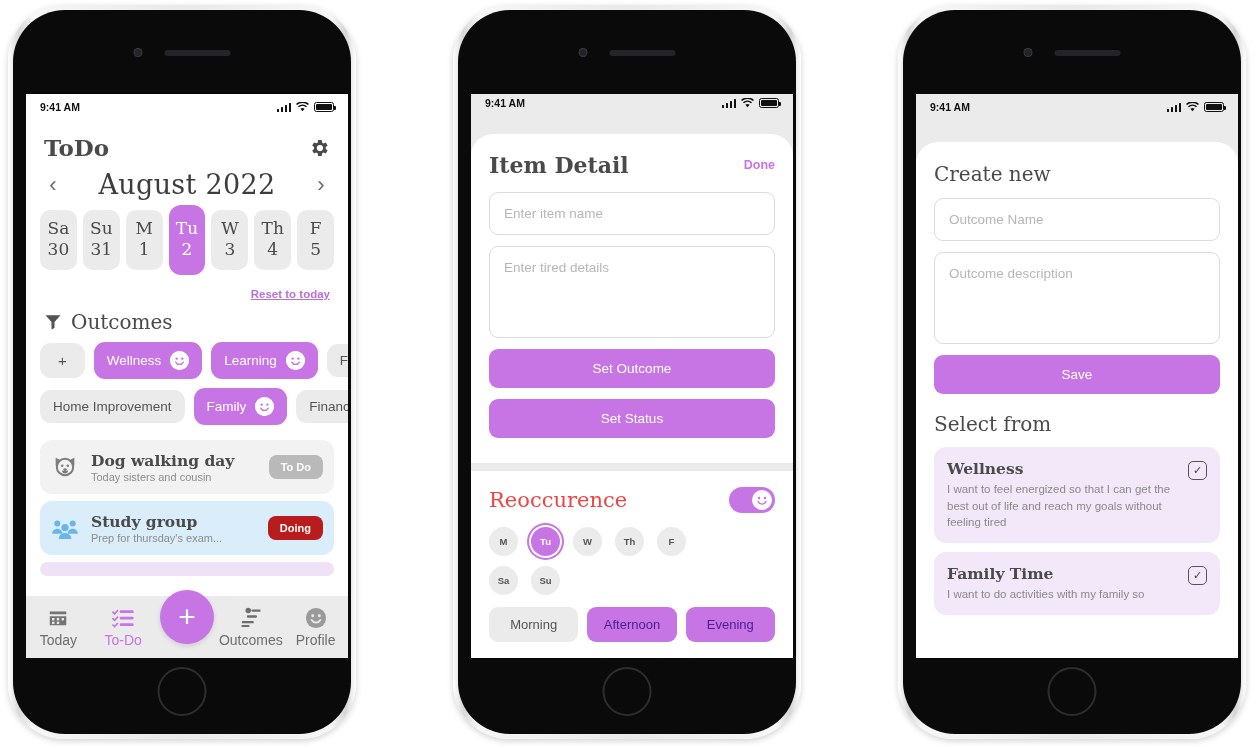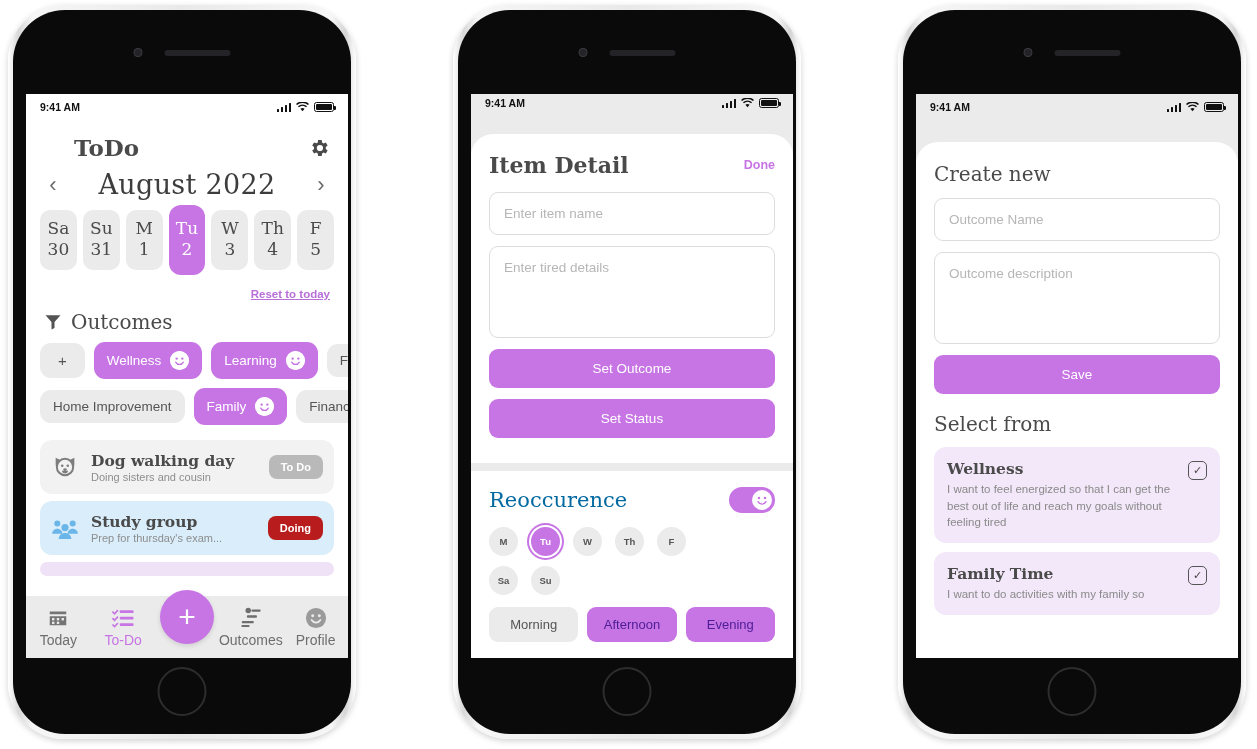--- a/index.html
+++ b/index.html
@@ -67,21 +67,21 @@
   .bars { display: flex; align-items: flex-end; gap: 1.5px; height: 9px; }
   .bars i { display: block; width: 2.5px; background: #111; border-radius: .5px; }
   .bars i:nth-child(1){height:3px}.bars i:nth-child(2){height:5px}
   .bars i:nth-child(3){height:7px}.bars i:nth-child(4){height:9px}
   .batt { width: 20px; height: 9.5px; border: 1.3px solid #111; border-radius: 2.5px; position: relative; }
   .batt::after { content:""; position:absolute; right:-3.2px; top:2.6px; width:2px; height:4px; background:#111; border-radius:0 1px 1px 0; }
   .batt i { position:absolute; inset:1.2px; background:#111; border-radius:1px; display:block; }
 
   
   .s1 { padding: 0; height: 100%; background:#fff; display:flex; flex-direction:column; }
-  .s1-head { display:flex; align-items:center; justify-content:space-between; padding: 14px 18px 6px; margin-left: 30px; }
+  .s1-head { display:flex; align-items:center; justify-content:space-between; padding: 14px 18px 6px; }
   .s1-title { font-family:"DejaVu Serif", serif; font-size: 23px; font-weight: bold; color:#4a4a4a; }
   .gear { width:22px; height:22px; color:#4a4a4a; }
   .month-row { display:flex; align-items:center; justify-content:space-between; padding: 2px 18px 10px; }
   .chev { font-size: 22px; color:#6b6b6b; width:18px; text-align:center; cursor:pointer; }
   .month-label { font-family:"DejaVu Serif", serif; font-size: 27px; color:#3d3d3d; letter-spacing:.3px; }
   .days { display:flex; gap:6px; padding: 0 14px; align-items:flex-start; }
   .day {
     flex:1; background:#ebebeb; border-radius:10px;
     padding: 9px 0 10px; text-align:center;
     font-family:"DejaVu Serif", serif; color:#4a4a4a;
@@ -158,21 +158,21 @@
   .field.area { height:92px; }
   .btn-primary {
     background:#c774e4; color:#fff; border-radius:9px;
     text-align:center; padding:12px 0; font-size:13.5px;
     margin-bottom:11px; cursor:pointer;
   }
   .sheet-2 {
     background:#fff; margin-top:8px; padding: 16px 18px 16px; flex:none;
   }
   .reoc-head { display:flex; align-items:center; justify-content:space-between; margin-bottom:14px; }
-  .reoc-title { font-family:"DejaVu Serif", serif; font-size:21px; color:#0369a1; }
+  .reoc-title { font-family:"DejaVu Serif", serif; font-size:21px; color:#ef4444; }
   .toggle {
     width:46px; height:26px; border-radius:13px; background:#c774e4;
     display:flex; align-items:center; justify-content:flex-end;
     padding:0 3px; cursor:pointer;
   }
   .toggle .knob { width:20px; height:20px; border-radius:50%; background:#fff; }
   .dayrow { display:flex; gap:13px; margin-bottom:10px; }
   .dcirc {
     width:29px; height:29px; border-radius:50%; background:#ebebeb;
     display:flex; align-items:center; justify-content:center;
@@ -335,21 +335,21 @@
               <svg class="task-ico" viewBox="0 0 24 24" fill="none" stroke="#7d7d7d" stroke-width="1.7">
                 <path d="M4 4v6a8 8 0 0 0 16 0V4l-4 2h-8Z" fill="#7d7d7d" stroke="none"></path>
                 <circle cx="12" cy="12" r="7" fill="#f2f2f2" stroke="#7d7d7d"></circle>
                 <circle cx="9.6" cy="11" r="1.1" fill="#7d7d7d" stroke="none"></circle>
                 <circle cx="14.4" cy="11" r="1.1" fill="#7d7d7d" stroke="none"></circle>
                 <ellipse cx="12" cy="14.2" rx="1.5" ry="1.1" fill="#7d7d7d" stroke="none"></ellipse>
                 <path d="M12 15.4v1.4M12 16.8c-.9 0-1.5-.5-1.7-1M12 16.8c.9 0 1.5-.5 1.7-1" stroke-linecap="round"></path>
               </svg>
               <div class="task-txt">
                 <div class="task-title">Dog walking day</div>
-                <div class="task-sub">Doing sisters and cousin</div>
+                <div class="task-sub">Today sisters and cousin</div>
               </div>
               <div class="badge">To Do</div>
             </div>
             <div class="task blue">
               <svg class="task-ico" viewBox="0 0 24 24" fill="#6ab6e8">
                 <circle cx="5.4" cy="8.2" r="2.6"></circle>
                   <path d="M1 17c0-2.6 2-4.4 4.4-4.4S9.8 14.4 9.8 17Z"></path>
                 <circle cx="18.6" cy="8.2" r="2.6"></circle>
                   <path d="M14.2 17c0-2.6 2-4.4 4.4-4.4S23 14.4 23 17Z"></path>
                 <circle cx="12" cy="11.6" r="3.1"></circle>

